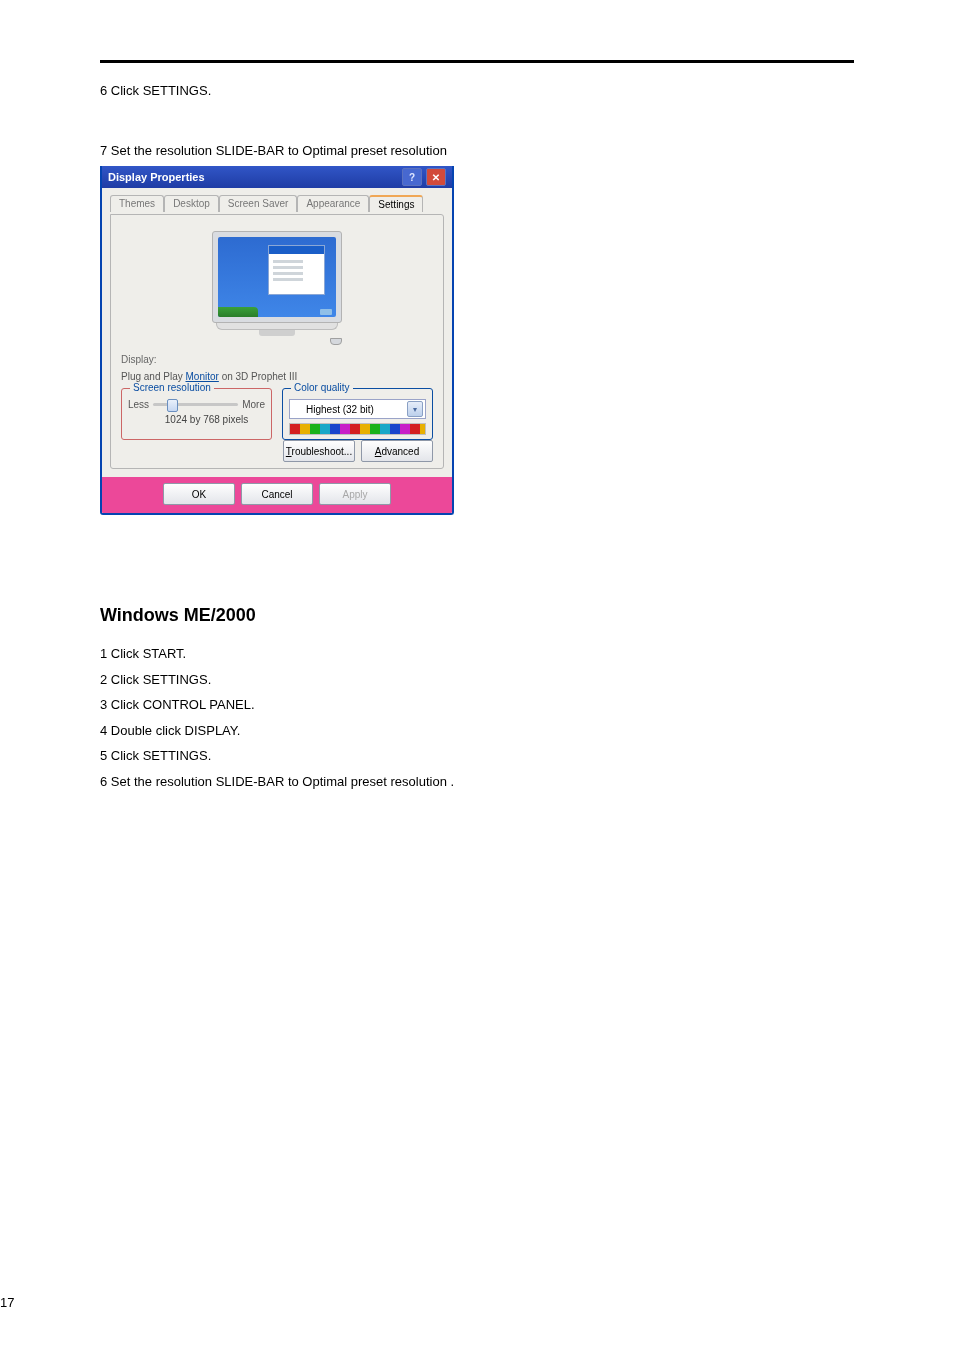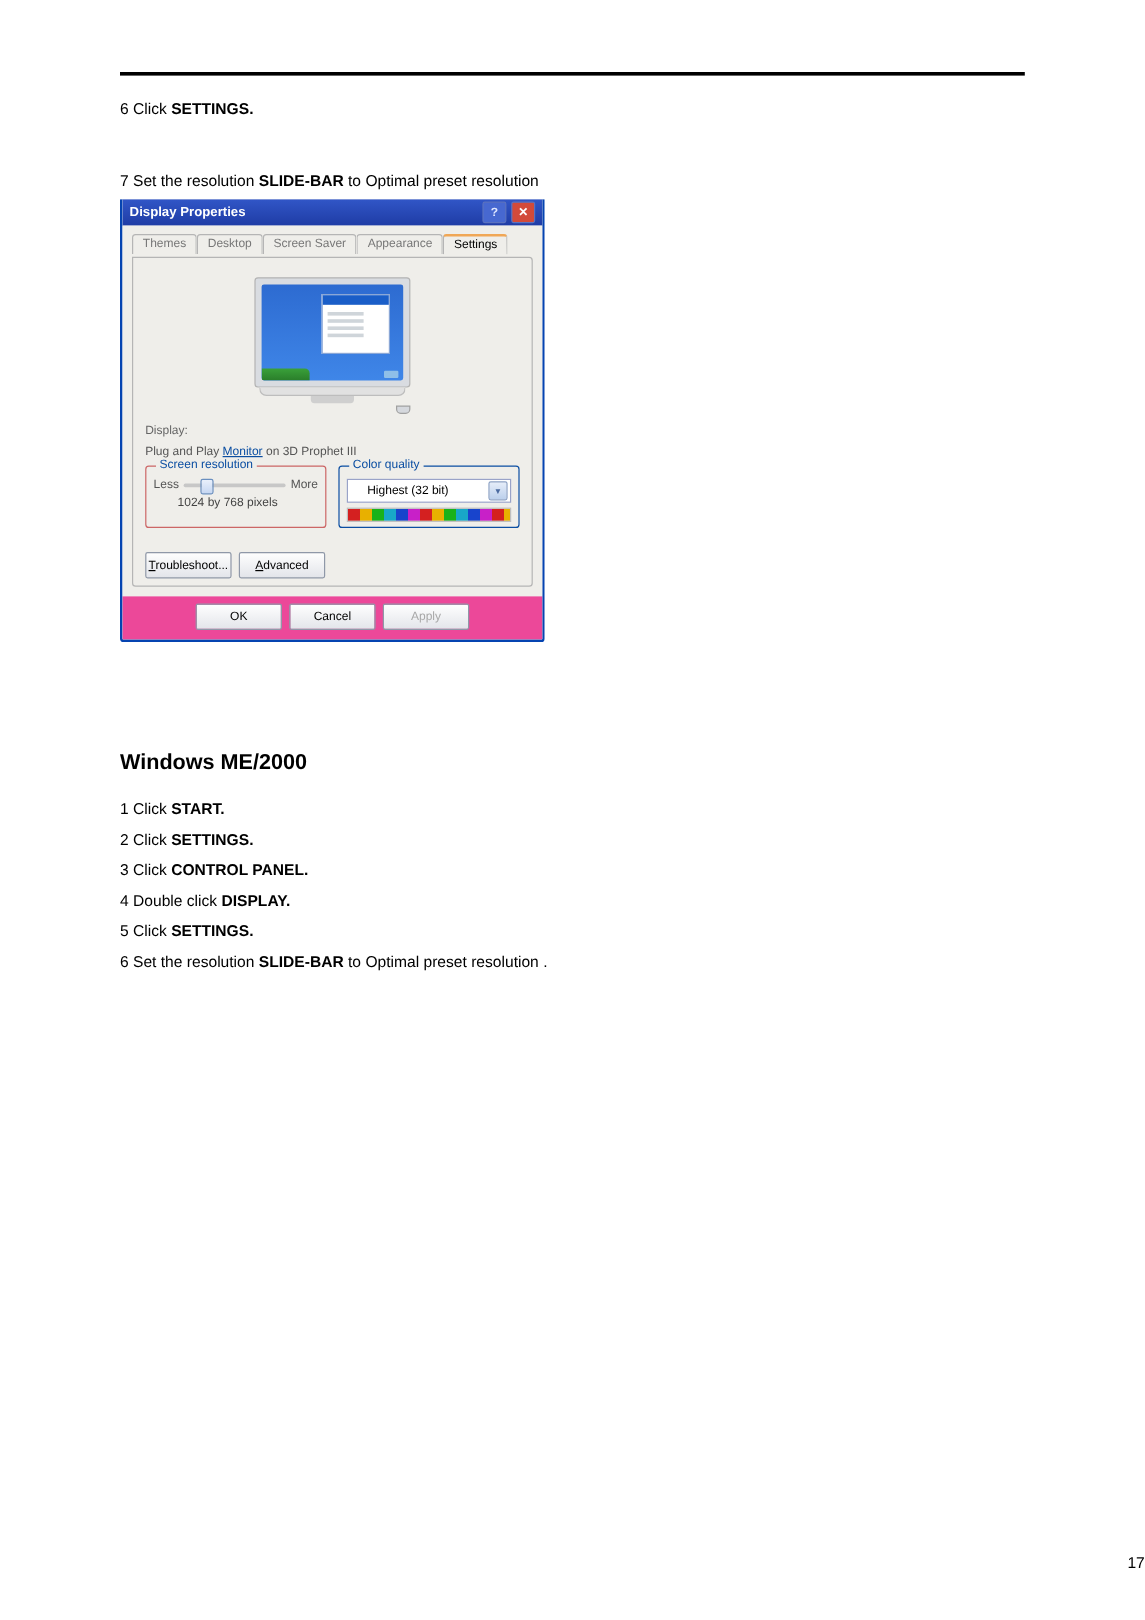--- a/index.html
+++ b/index.html
@@ -1,23 +1,23 @@
 <!DOCTYPE html>
 <html><head>
 <meta charset="utf-8">
 <style>
   html,body{margin:0;padding:0;background:#fff;font-family:Arial,Helvetica,sans-serif;color:#000}
   .page{width:954px;min-height:1350px;margin:0 auto;position:relative;box-sizing:border-box;padding:60px 100px 40px 100px}
   .hr-top{border-top:3px solid #000;margin-bottom:18px}
   .p{font-size:13px;line-height:1.5;margin:0 0 6px 0}
-  .bold{font-weight:bold}
+  .bold{font-weight:normal}
   .spacer-34{height:34px}
   .spacer-90{height:90px}
   .h2{font-size:18px;font-weight:bold;margin:0 0 18px 0}
-  .page-num{position:absolute;left:0;right:0;bottom:40px;text-align:right;font-size:13px}
+  .page-num{position:absolute;left:0;right:0;bottom:40px;text-align:left;font-size:13px}
 
   
   .dlg{width:350px;border:1px solid #9aa3c8;border-radius:4px;overflow:hidden;font-size:11px;background:#efefef}
   .dlg-title{display:flex;align-items:center;justify-content:space-between;height:22px;padding:0 6px;background:linear-gradient(#3156c7,#1f3ca5);color:#fff;font-weight:bold}
   .title-icons{display:flex;gap:4px}
   .tbtn{width:18px;height:16px;display:flex;align-items:center;justify-content:center;border:1px solid #5b72bf;border-radius:2px;font-size:10px}
   .tbtn.help{background:#4768d0;color:#dfe6ff}
   .tbtn.close{background:#d24a3a;color:#fff}
   .dlg-body{background:#efeeea;padding:6px 8px 8px 8px}
   .tabs{display:flex;gap:0;margin-bottom:3px}
@@ -41,25 +41,25 @@
   .link{color:#0b4ea2;text-decoration:underline}
   .controls{display:flex;gap:10px}
   .fs{position:relative;border:1px solid #c66;border-radius:3px;padding:10px 6px 4px 6px;flex:1}
   .fs.cq{border-color:#0b4ea2}
   .fs-legend{position:absolute;top:-7px;left:8px;font-size:10px;padding:0 3px;background:#efeeea}
   .fs .fs-legend.sr{color:#0b4ea2}
   .fs.cq .fs-legend{color:#0b4ea2}
   .slider-row{display:flex;align-items:center;gap:4px;font-size:10px;color:#555}
   .track{flex:1;height:3px;background:#c7c7c7;border-radius:2px;position:relative}
   .thumb{position:absolute;top:-4px;left:14px;width:9px;height:11px;background:linear-gradient(#e9f0fb,#c6d7f2);border:1px solid #6a8fc0;border-radius:2px}
-  .res-val{font-size:10px;color:#444;margin-top:4px;text-align:left;padding-left:20px}
+  .res-val{font-size:10px;color:#444;margin-top:4px;text-align:center;padding-left:20px}
   .dd{height:18px;border:1px solid #9aa3c8;background:#fff;display:flex;align-items:center;justify-content:space-between;padding:0 2px 0 16px;font-size:10px}
   .dd-arrow{width:14px;height:14px;background:linear-gradient(#e6edf9,#bcd0ec);border:1px solid #8aa0c4;border-radius:2px;display:flex;align-items:center;justify-content:center;color:#4a6aa0;font-size:8px}
   .rainbow{height:10px;margin-top:4px;border:1px solid #bfbfbf;background:repeating-linear-gradient(90deg,#d42020 0 10px,#e8b000 10px 20px,#19b219 20px 30px,#18a8c8 30px 40px,#1844cc 40px 50px,#c820c8 50px 60px)}
-  .btn-row{display:flex;gap:6px;margin-top:20px}
+  .btn-row{display:flex;justify-content:flex-end;gap:6px;margin-top:0}
   .btn{min-width:70px;height:20px;border:1px solid #8f98a8;border-radius:2px;background:linear-gradient(#fefefe,#e3e5ea);font-size:10px;display:flex;align-items:center;justify-content:center}
   .btn.disabled{color:#a8a8a8}
   .dlg-footer{display:flex;justify-content:center;gap:6px;background:#ec4899;padding:6px 8px 8px 8px}
   .under{text-decoration:underline}
   .lower-border{border:2px solid #0544b1;border-top:none;border-radius:0 0 3px 3px}
 </style>
 </head>
 <body>
 
 <div class="page">

